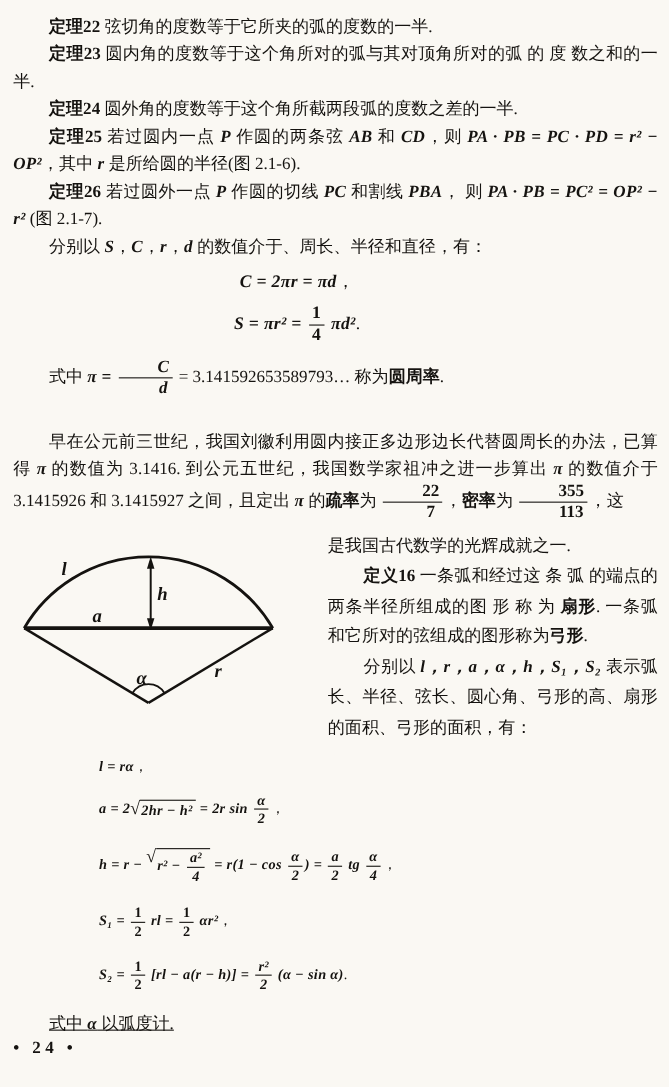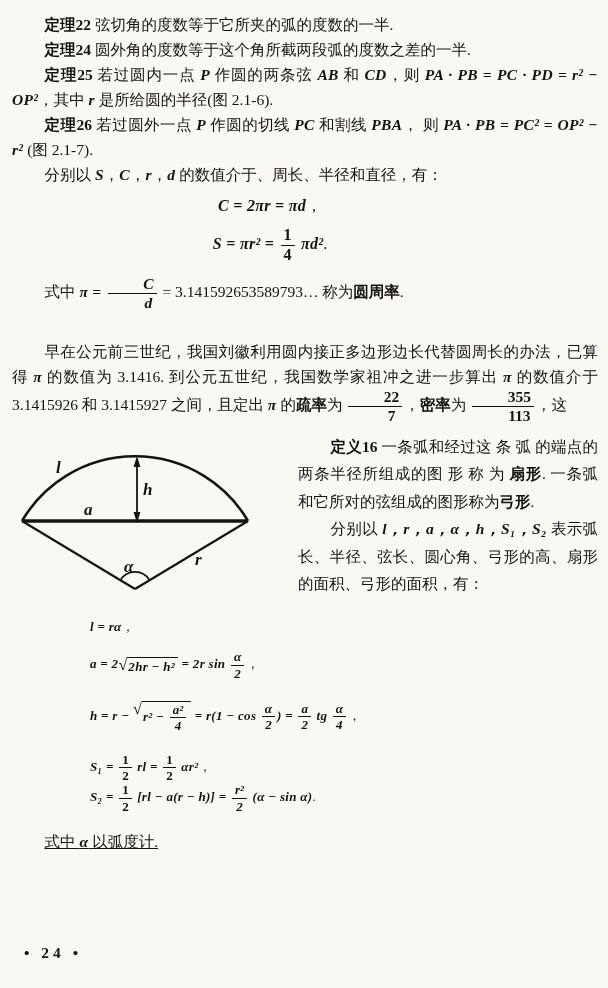--- a/index.html
+++ b/index.html
@@ -40,31 +40,32 @@
   .figcol{width:272px;flex:0 0 272px;padding-top:6px;}
   .figcaption{text-align:center;font-weight:bold;margin-top:8px;letter-spacing:2px;}
   .rightcol{flex:1;padding-left:14px;}
   .rightcol .p{line-height:27.5px;}
   
   .fl{margin:0 0 0 78px;font-size:13px;line-height:1.2;}
   .fl1{margin-top:14px;}
   .fl2{margin-top:16px;}
   .fl3{margin-top:20px;}
   .fl4{margin-top:20px;}
-  .fl5{}
+  .fl5{margin-top:18px;}
   .closing{margin-top:16px;text-decoration:underline;}
-  .footer{position:absolute;left:24px;bottom:26px;font-weight:bold;letter-spacing:4px;}
+  .footer{position:absolute;left:12px;bottom:26px;font-weight:bold;letter-spacing:4px;}
   svg text{font-family:"Liberation Serif","DejaVu Serif",serif;font-style:italic;font-weight:bold;font-size:17px;fill:#151310;}
 </style>
 </head>
 <body>
 
 <div class="page">
 
   <p class="p"><span class="rb">定理22</span><span class="rn">  弦切角的度数等于它所夹的弧的度数的一半.</span></p>
+  <p class="p"><span class="rb">定理23</span><span class="rn">  圆内角的度数等于这个角所对的弧与其对顶角所对的弧 的 度 数之和的一半.</span></p>
   <p class="p"><span class="rb">定理24</span><span class="rn">  圆外角的度数等于这个角所截两段弧的度数之差的一半.</span></p>
   <p class="p"><span class="rb">定理25</span><span class="rn">  若过圆内一点 </span><span class="ri">P</span><span class="rn"> 作圆的两条弦 </span><span class="ri">AB</span><span class="rn"> 和 </span><span class="ri">CD</span><span class="rn">，则 </span><span class="ri">PA · PB = PC · PD = r² − OP²</span><span class="rn">，其中 </span><span class="ri">r</span><span class="rn"> 是所给圆的半径(图 2.1-6).</span></p>
   <p class="p"><span class="rb">定理26</span><span class="rn">  若过圆外一点 </span><span class="ri">P</span><span class="rn"> 作圆的切线 </span><span class="ri">PC</span><span class="rn"> 和割线 </span><span class="ri">PBA</span><span class="rn">， 则 </span><span class="ri">PA · PB = PC² = OP² − r²</span><span class="rn"> (图 2.1-7).</span></p>
 
   <p class="p"><span class="rn">分别以 </span><span class="ri">S</span><span class="rn">，</span><span class="ri">C</span><span class="rn">，</span><span class="ri">r</span><span class="rn">，</span><span class="ri">d</span><span class="rn"> 的数值介于、周长、半径和直径，有：</span></p>
 
   <div class="cform m1"><span class="ri">C = 2πr = πd</span><span class="rn">，</span></div>
   <div class="cform m2"><span class="ri">S = πr² = </span><span class="frac"><span class="fn">1</span><span class="fd">4</span></span><span class="ri"> πd²</span><span class="rn">.</span></div>
 
   <p class="p pidef"><span class="rn">式中 </span><span class="ri">π = </span><span class="frac it"><span class="fn">C</span><span class="fd">d</span></span><span class="rn"> = 3.141592653589793…</span><span class="rn"> 称为</span><span class="rb">圆周率</span><span class="rn">.</span></p>
@@ -89,20 +90,21 @@
         <path d="M 108.5 141 A 17 17 0 0 1 137.5 141" fill="none" stroke="#151310" stroke-width="1.6"></path>
 
         <text x="44" y="34">l</text>
         <text x="72" y="76">a</text>
         <text x="131" y="56">h</text>
         <text x="112" y="133">α</text>
         <text x="183" y="126">r</text>
       </svg>
     </div>
     <div class="rightcol">
+      <p class="p noindent"><span class="rn">是我国古代数学的光辉成就之一.</span></p>
       <p class="p"><span class="rb">定义16</span><span class="rn">  一条弧和经过这 条 弧 的端点的两条半径所组成的图 形 称 为 </span><span class="rb">扇形</span><span class="rn">. 一条弧和它所对的弦组成的图形称为</span><span class="rb">弓形</span><span class="rn">.</span></p>
       <p class="p"><span class="rn">分别以 </span><span class="ri">l，r，a，α，h，S₁，S₂</span><span class="rn"> 表示弧长、半径、弦长、圆心角、弓形的高、扇形的面积、弓形的面积，有：</span></p>
     </div>
   </div>
 
   <div class="fl fl1"><span class="ri">l = rα</span><span class="rn">，</span></div>
   <div class="fl fl2"><span class="ri">a = 2</span><span class="sqrt"><span class="rad">√</span><span class="bar"><span class="ri">2hr − h²</span></span></span><span class="ri"> = 2r sin </span><span class="frac it"><span class="fn">α</span><span class="fd">2</span></span><span class="rn">，</span></div>
   <div class="fl fl3"><span class="ri">h = r − </span><span class="sqrt"><span class="rad">√</span><span class="bar"><span class="ri">r² − </span><span class="frac it"><span class="fn">a²</span><span class="fd">4</span></span></span></span><span class="ri"> = r(1 − cos </span><span class="frac it"><span class="fn">α</span><span class="fd">2</span></span><span class="ri">) = </span><span class="frac it"><span class="fn">a</span><span class="fd">2</span></span><span class="ri"> tg </span><span class="frac it"><span class="fn">α</span><span class="fd">4</span></span><span class="rn">，</span></div>
   <div class="fl fl4"><span class="ri">S₁ = </span><span class="frac"><span class="fn">1</span><span class="fd">2</span></span><span class="ri"> rl = </span><span class="frac"><span class="fn">1</span><span class="fd">2</span></span><span class="ri"> αr²</span><span class="rn">，</span></div>
   <div class="fl fl5"><span class="ri">S₂ = </span><span class="frac"><span class="fn">1</span><span class="fd">2</span></span><span class="ri"> [rl − a(r − h)] = </span><span class="frac it"><span class="fn">r²</span><span class="fd">2</span></span><span class="ri"> (α − sin α)</span><span class="rn">.</span></div>

